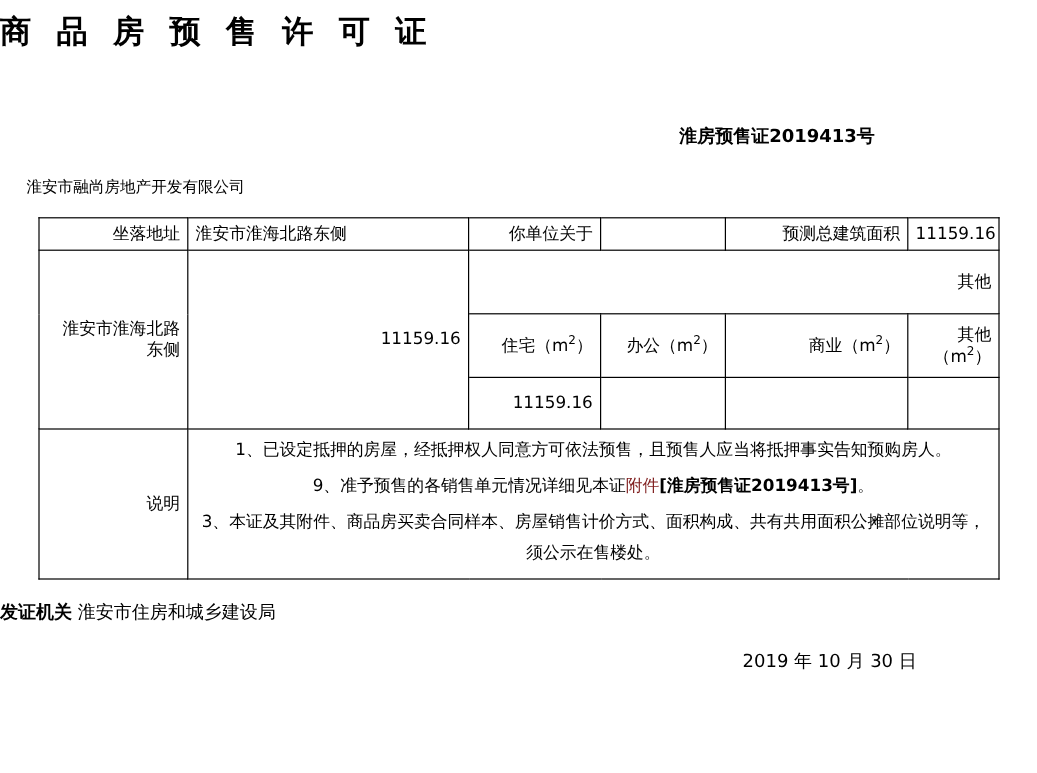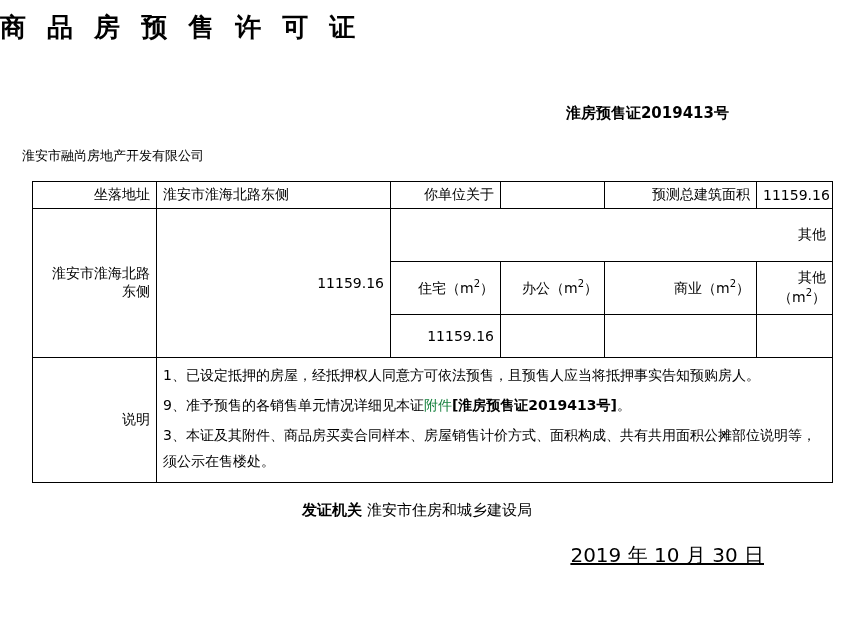--- a/index.html
+++ b/index.html
@@ -61,42 +61,40 @@
   table.main td {
     border: 1px solid #000000;
     font-size: 14px;
     padding: 4px 6px;
     vertical-align: middle;
   }
   .c-center { text-align: right; }
   .c-left { text-align: left; }
   .sup { font-size: 10px; vertical-align: super; }
   .note-cell {
-    text-align: left;
+    text-align: center;
     line-height: 26px;
     padding: 8px 10px 8px 10px;
   }
   .note-line { margin: 0 0 4px 0; }
   .note-link {
-    color: #15803d;
+    color: #7f1d1d;
   }
   .note-bold { font-weight: bold; margin-top: 18px; }
   .issuer {
-    text-align: center;
     font-size: 15px;
     margin-top: 18px;
     padding-right: 30px;
   }
   .issuer .label { font-weight: bold; }
   .date {
     text-align: right;
-    font-size: 20px;
+    font-size: 15px;
     margin-top: 22px;
     padding-right: 100px;
-    text-decoration: underline;
   }
 </style>
 </head>
 <body>
 
 <div class="page">
 
   <div class="doc-title">商 品 房 预 售 许 可 证</div>
 
   <div class="cert-no">淮房预售证2019413号</div>

